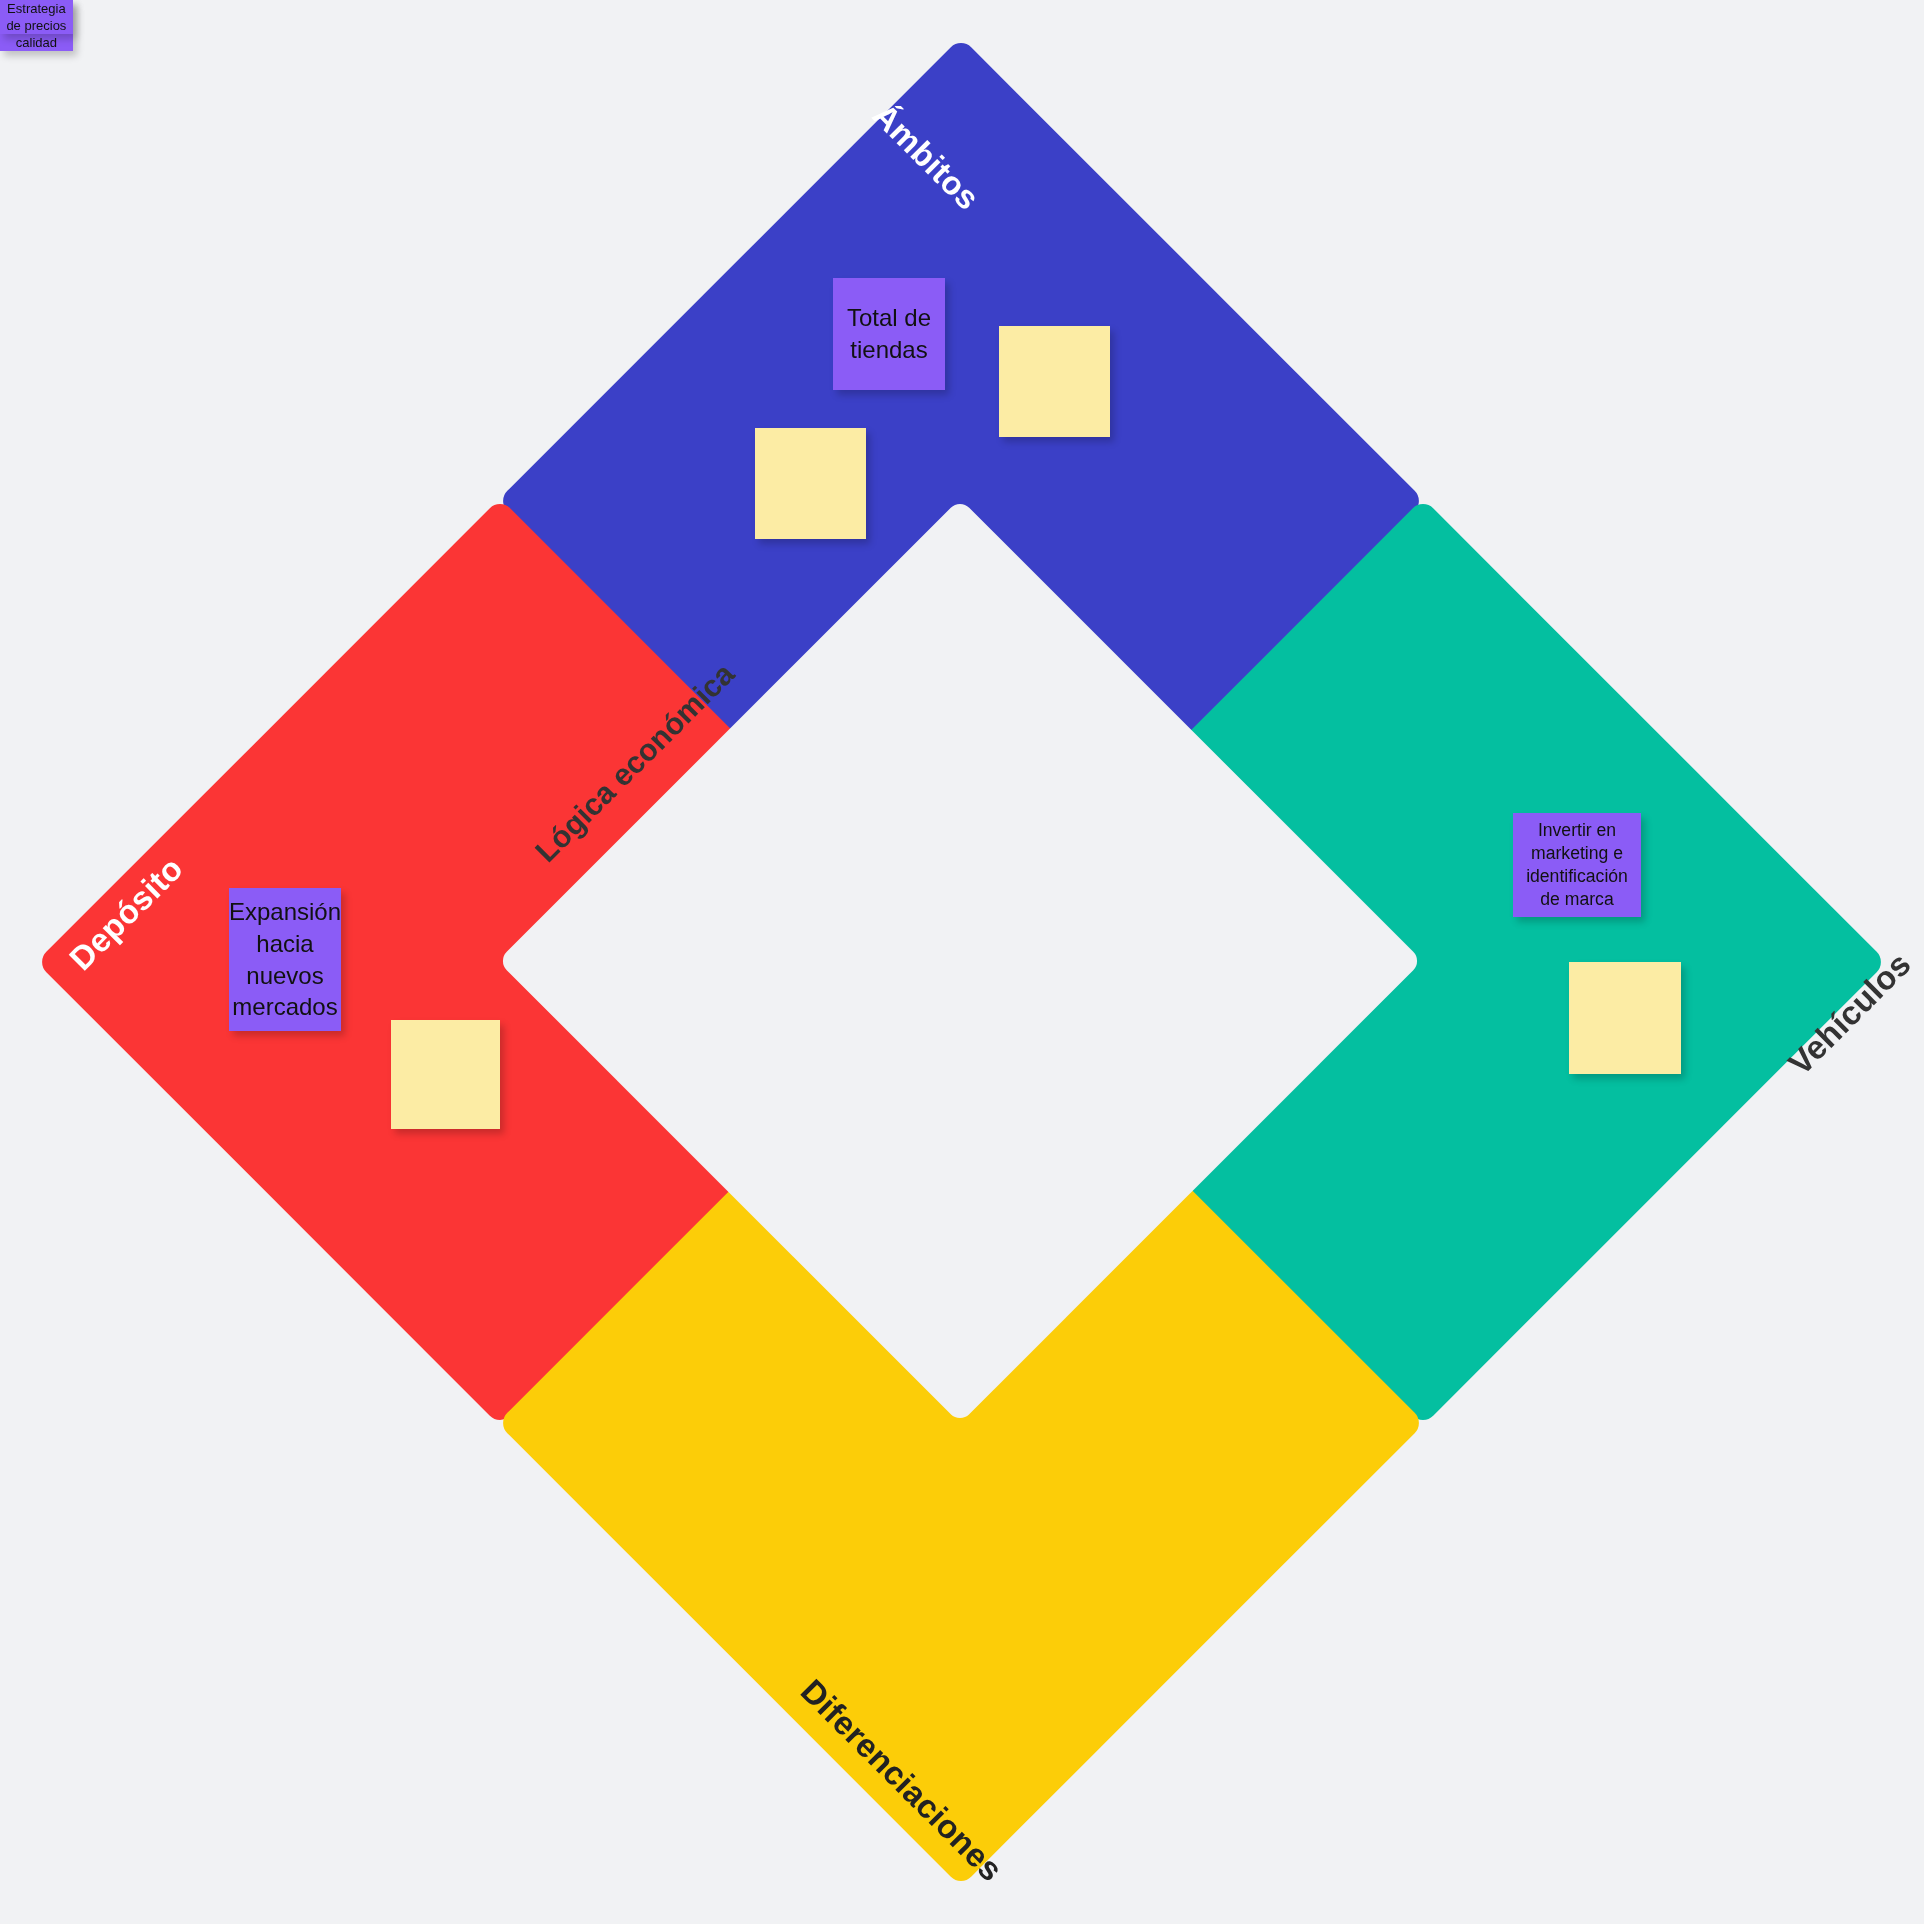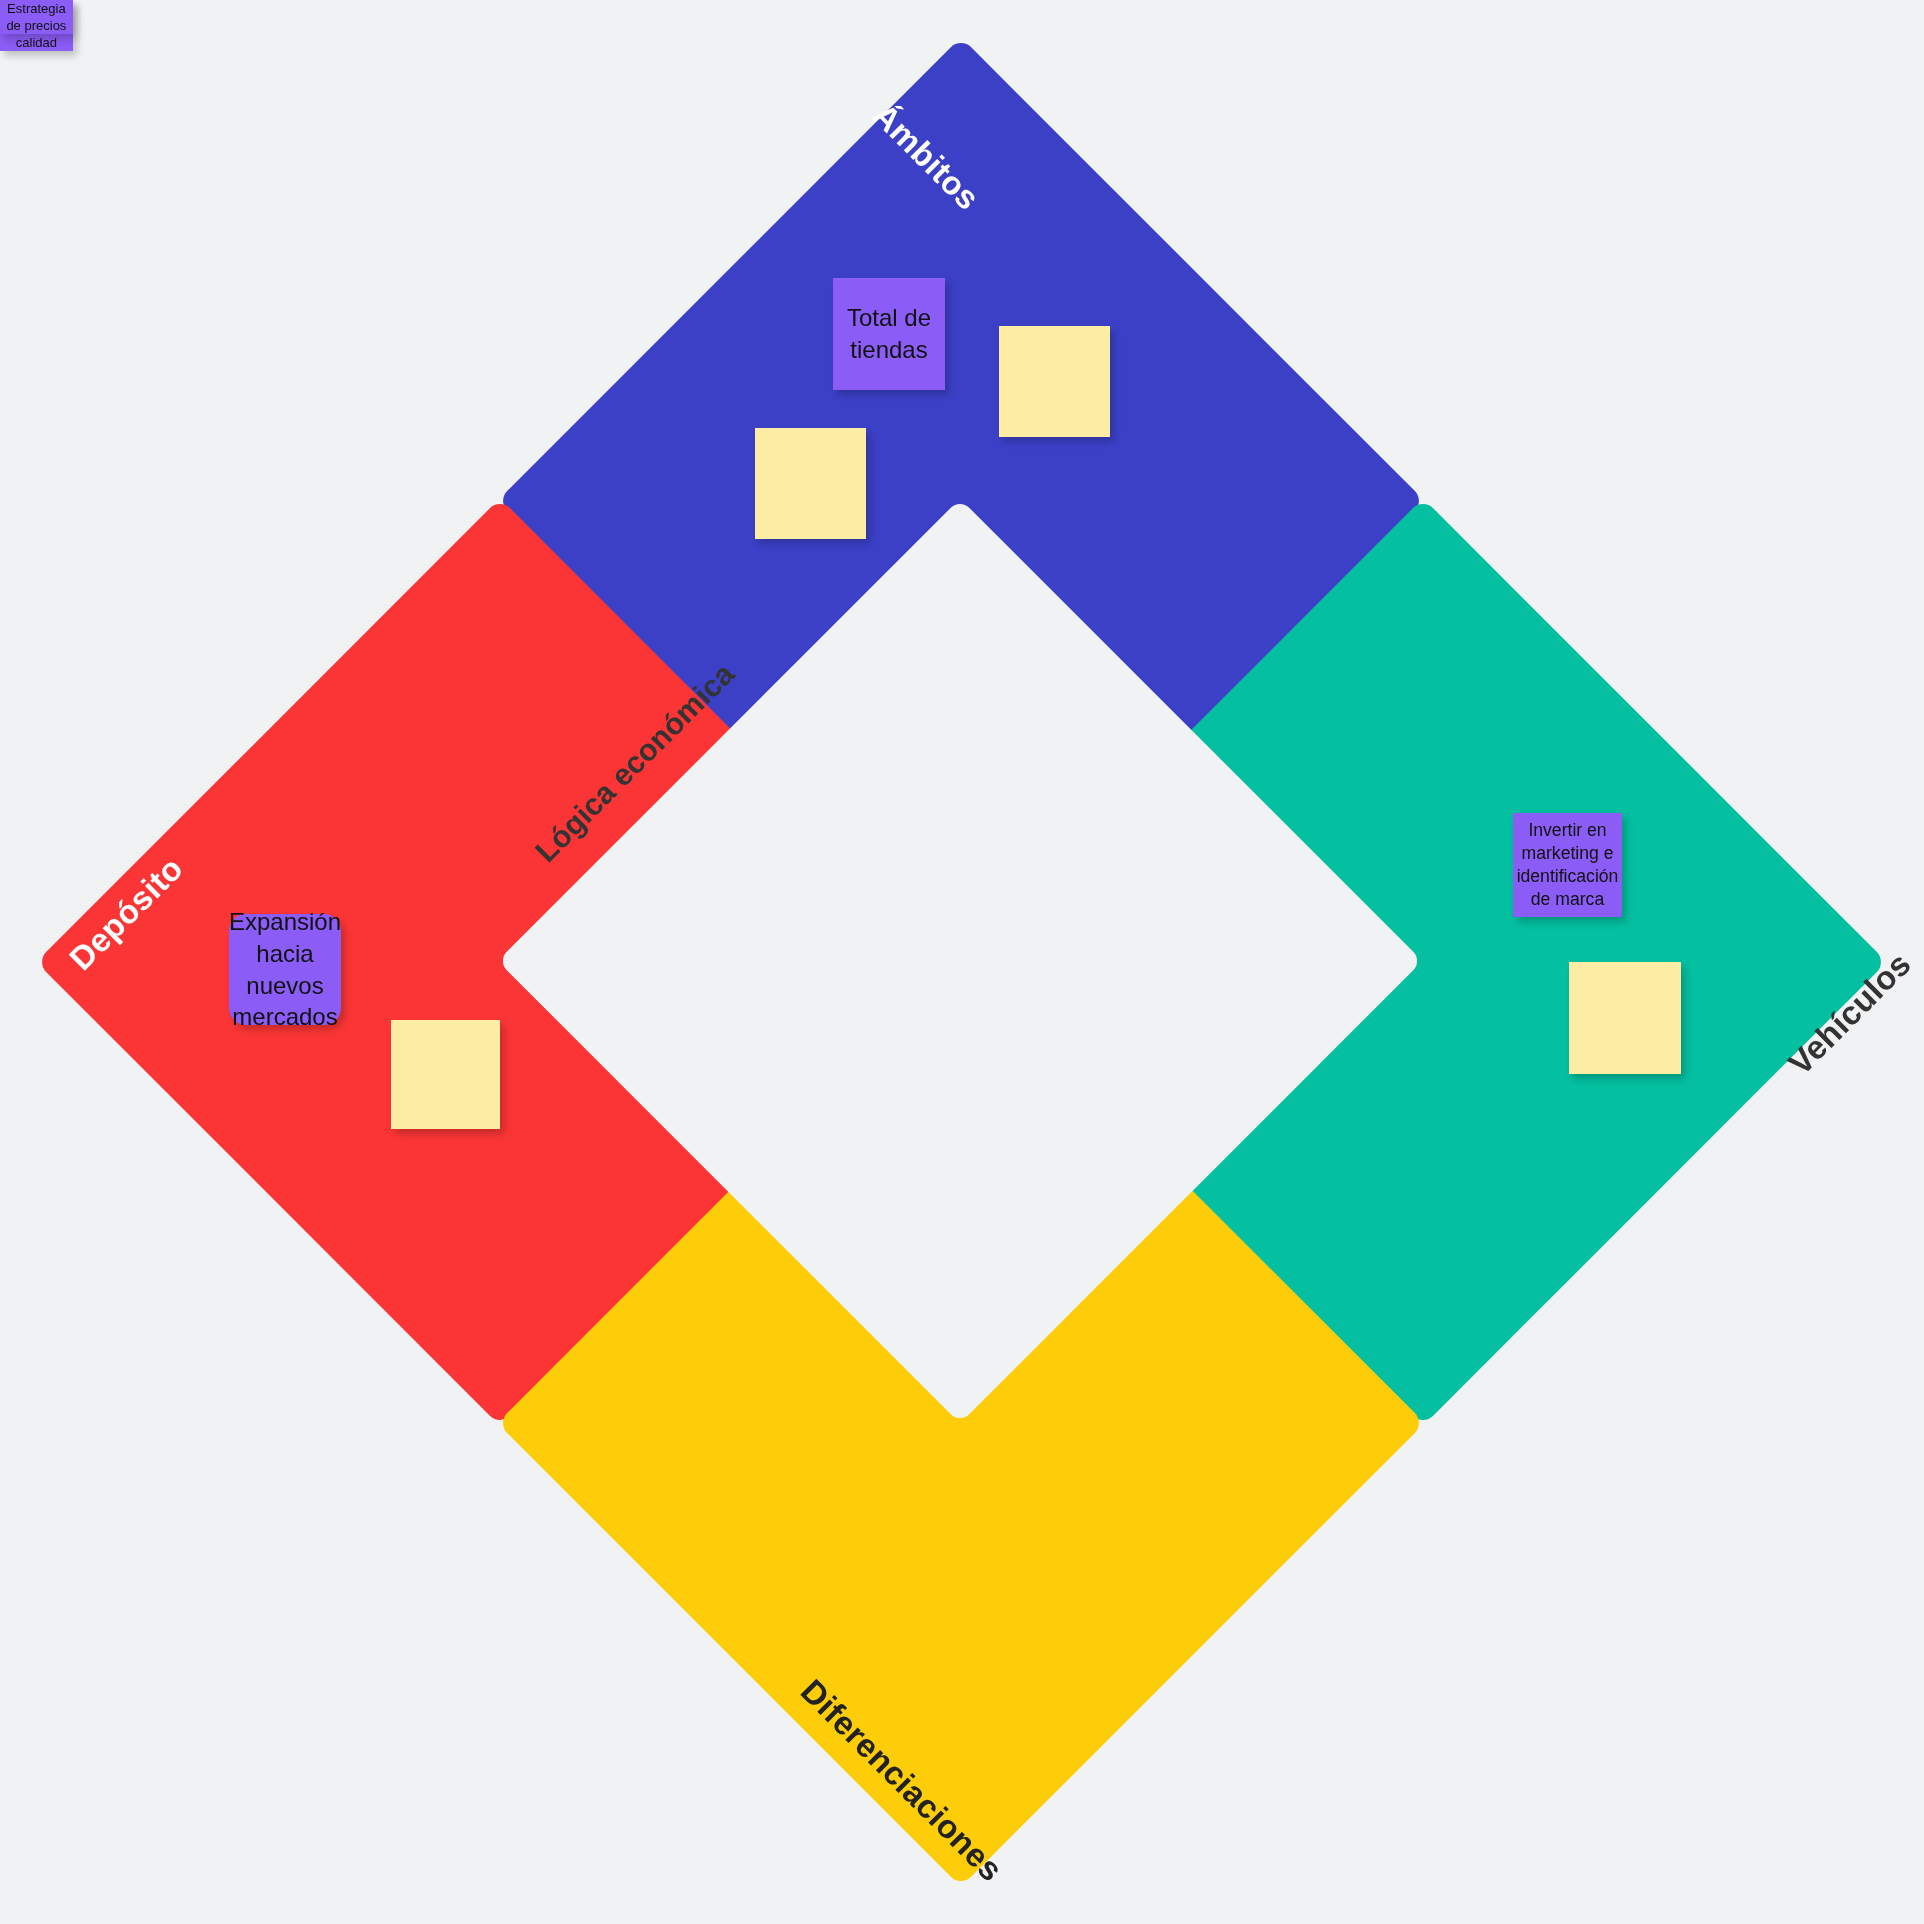--- a/index.html
+++ b/index.html
@@ -139,24 +139,24 @@
     display: block;
     padding: 0 6.4px;
     white-space: pre-line;
   }
 
   
   .n-total      { left: 833px; top: 278px;  width: 112px; height: 112px; font-size: 24px; }
   .n-blank-b1   { left: 999px; top: 326px;  width: 111px; height: 111px; }
   .n-blank-b2   { left: 755px;  top: 428px;  width: 111px; height: 111px; }
 
-  .n-expansion  { left: 229px;  top: 914px; width: 112px; height: 111px; font-size: 24px; border-radius: 17px; }
+  .n-expansion  { left: 229px;  top: 888px; width: 112px; height: 143px; font-size: 24px; }
   .n-blank-r1   { left: 391px;  top: 1020px; width: 109px; height: 109px; }
 
-  .n-marketing  { left: 1513px; top: 813px; width: 109px; height: 104px; font-size: 17.6px; }
+  .n-marketing  { left: 1513px; top: 813px; width: 128px; height: 104px; font-size: 17.6px; }
   .n-blank-t1   { left: 1569px; top: 962px; width: 112px; height: 112px; }
   .n-blank-t2   { left": 0; left: 1428px; top: 1020px; width: 109px; height: 109px; }
 
   .n-servicio   { left: 808px; top: 1448px; width: 111px; height: 112px; font-size: 24px; }
   .n-blank-y1   { left: 967px; top: 1502px; width: 109px; height: 109px; }
 
   .n-estrategia { left: 850px; top: 905px; width: 112px; height: 112px; font-size: 24px; }
 </style>
 </head>
 <body style="background: rgb(241, 242, 244);">

